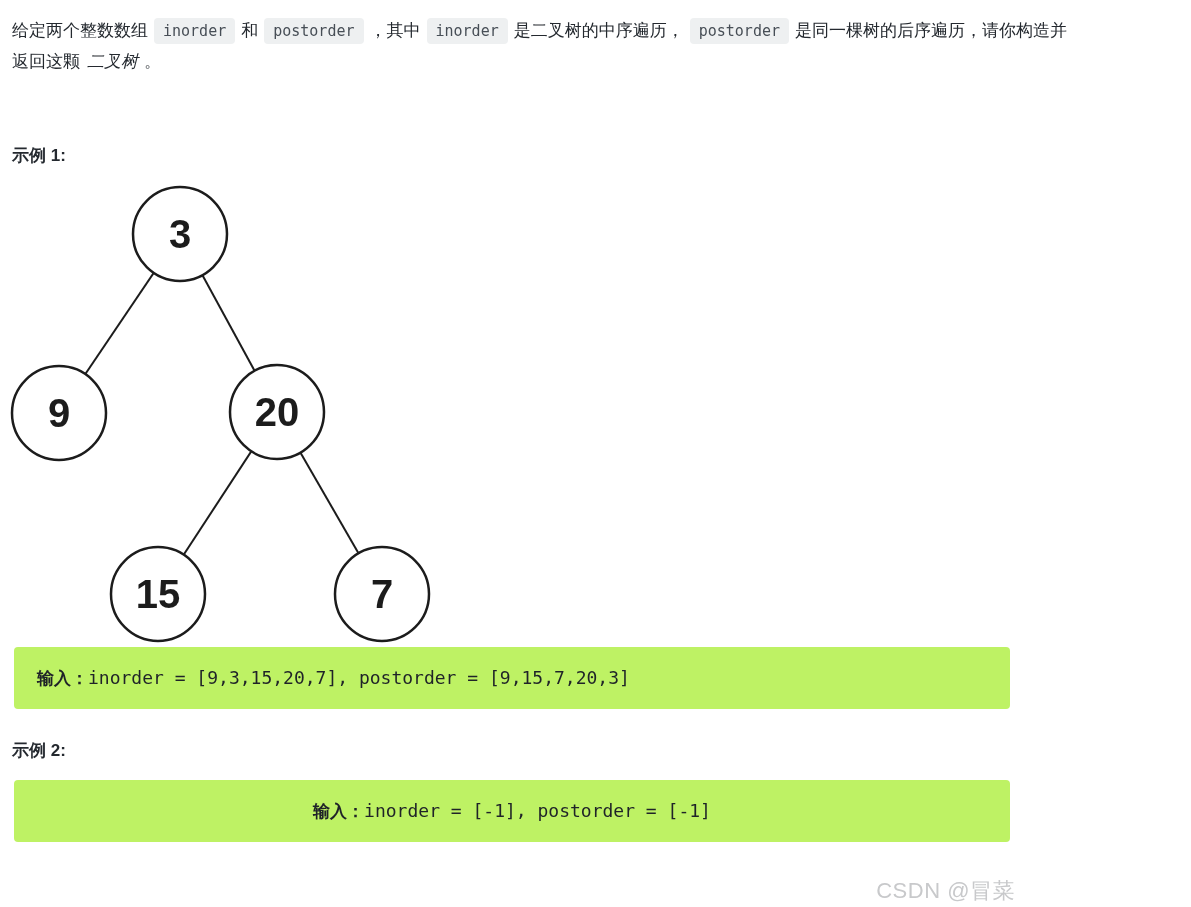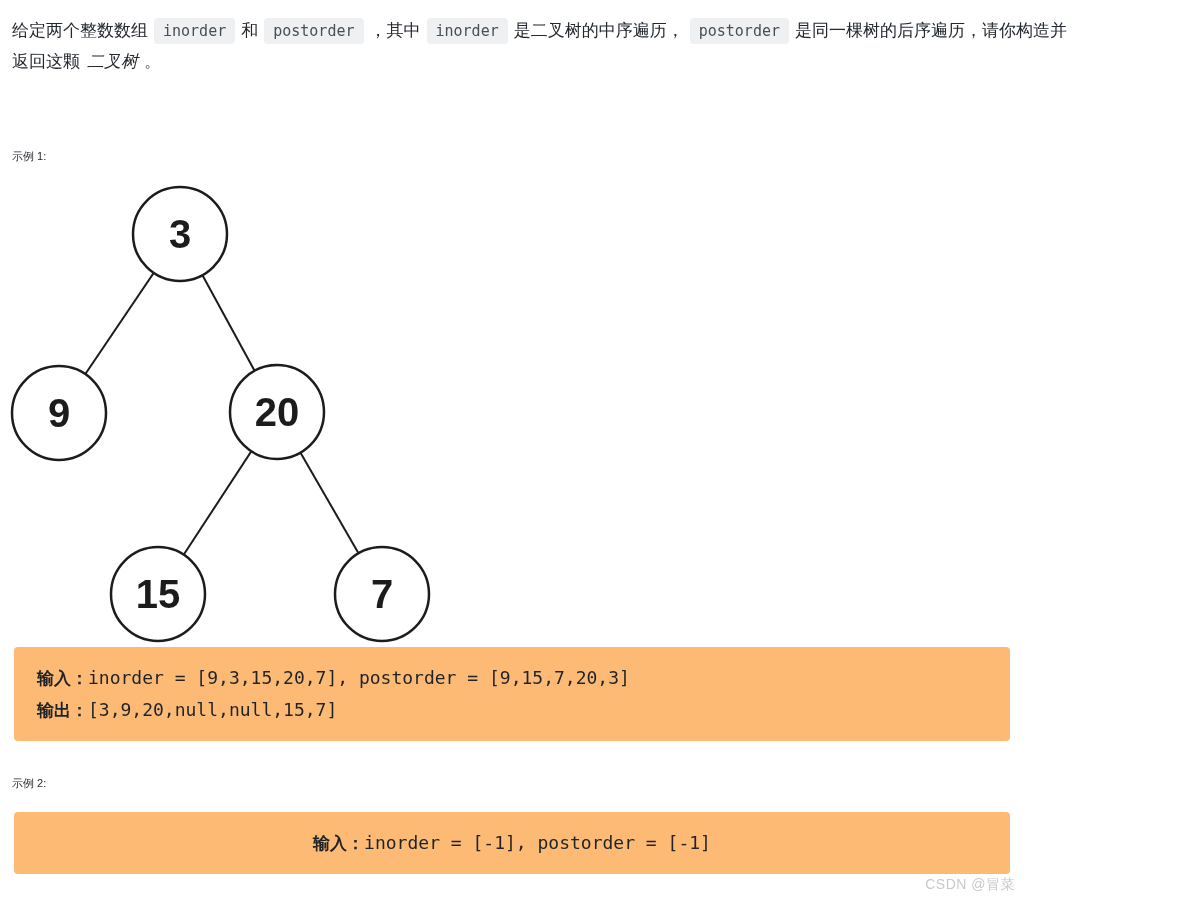--- a/index.html
+++ b/index.html
@@ -31,48 +31,48 @@
     padding: 3px 9px;
     margin: 0 6px;
     vertical-align: baseline;
   }
   .em-cjk {
     font-style: italic;
     margin: 0 6px 0 7px;
   }
   .example-heading {
     margin-top: 68px;
-    font-size: 11px;
+    font-size: 17px;
     line-height: 22px;
-    font-weight: 400;
+    font-weight: 700;
     color: #24292f;
   }
   .example-heading.second { margin-top: 31px; }
   .tree-svg {
     display: block;
     margin: 17px 0 0 -12px;
   }
   .code-block {
-    background: #fdba74;
+    background: #bef264;
     border-radius: 4px;
     margin-left: 2px;
     padding: 15px 23px;
     font-family: "DejaVu Sans Mono", "Liberation Mono", monospace;
     font-size: 18px;
     line-height: 31px;
     color: #1f2328;
     white-space: nowrap;
   }
   .code-block.second { margin-top: 18px; text-align: center; }
   .io-label { font-weight: 700; font-family: "Liberation Sans", sans-serif; font-size: 17px; }
   .watermark {
     position: absolute;
     top: 876px;
     right: 9px;
-    font-size: 14px;
+    font-size: 22px;
     color: #c8c9cb;
     letter-spacing: 0.5px;
   }
 </style>
 </head>
 <body>
 
 <div class="content">
 
   <div class="intro-line"><span>给定两个整数数组</span><code class="inline-code">inorder</code><span>和</span><code class="inline-code">postorder</code><span>，其中</span><code class="inline-code">inorder</code><span>是二叉树的中序遍历，</span><code class="inline-code">postorder</code><span>是同一棵树的后序遍历，请你构造并</span></div>
@@ -93,21 +93,20 @@
       <circle cx="277" cy="412" r="47" fill="#ffffff" stroke="#1c1c1c" stroke-width="2.5"></circle>
       <text x="277" y="426" text-anchor="middle" font-family="&quot;Liberation Sans&quot;, sans-serif" font-size="40" font-weight="bold" fill="#1c1c1c">20</text>
       <circle cx="158" cy="594" r="47" fill="#ffffff" stroke="#1c1c1c" stroke-width="2.5"></circle>
       <text x="158" y="608" text-anchor="middle" font-family="&quot;Liberation Sans&quot;, sans-serif" font-size="40" font-weight="bold" fill="#1c1c1c">15</text>
       <circle cx="382" cy="594" r="47" fill="#ffffff" stroke="#1c1c1c" stroke-width="2.5"></circle>
       <text x="382" y="608" text-anchor="middle" font-family="&quot;Liberation Sans&quot;, sans-serif" font-size="40" font-weight="bold" fill="#1c1c1c">7</text>
     </svg>
 
   <div class="code-block">
     <div><span class="io-label">输入：</span><span>inorder = [9,3,15,20,7], postorder = [9,15,7,20,3]</span></div>
-    <div><span class="io-label">输出：</span><span>[3,9,20,null,null,15,7]</span></div>
   </div>
 
   <div class="example-heading second">示例 2:</div>
 
   <div class="code-block second">
     <div><span class="io-label">输入：</span><span>inorder = [-1], postorder = [-1]</span></div>
   </div>
 
   <div class="watermark">CSDN @冒菜</div>
 

